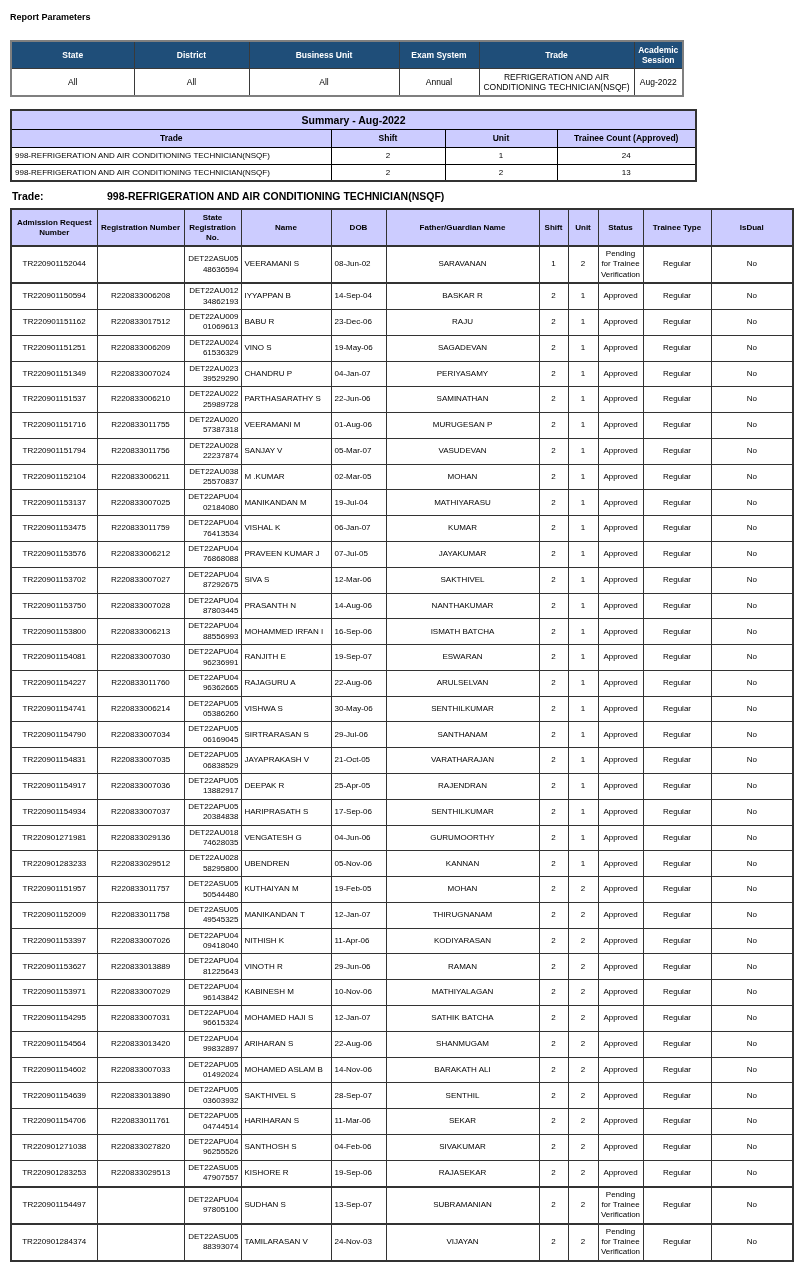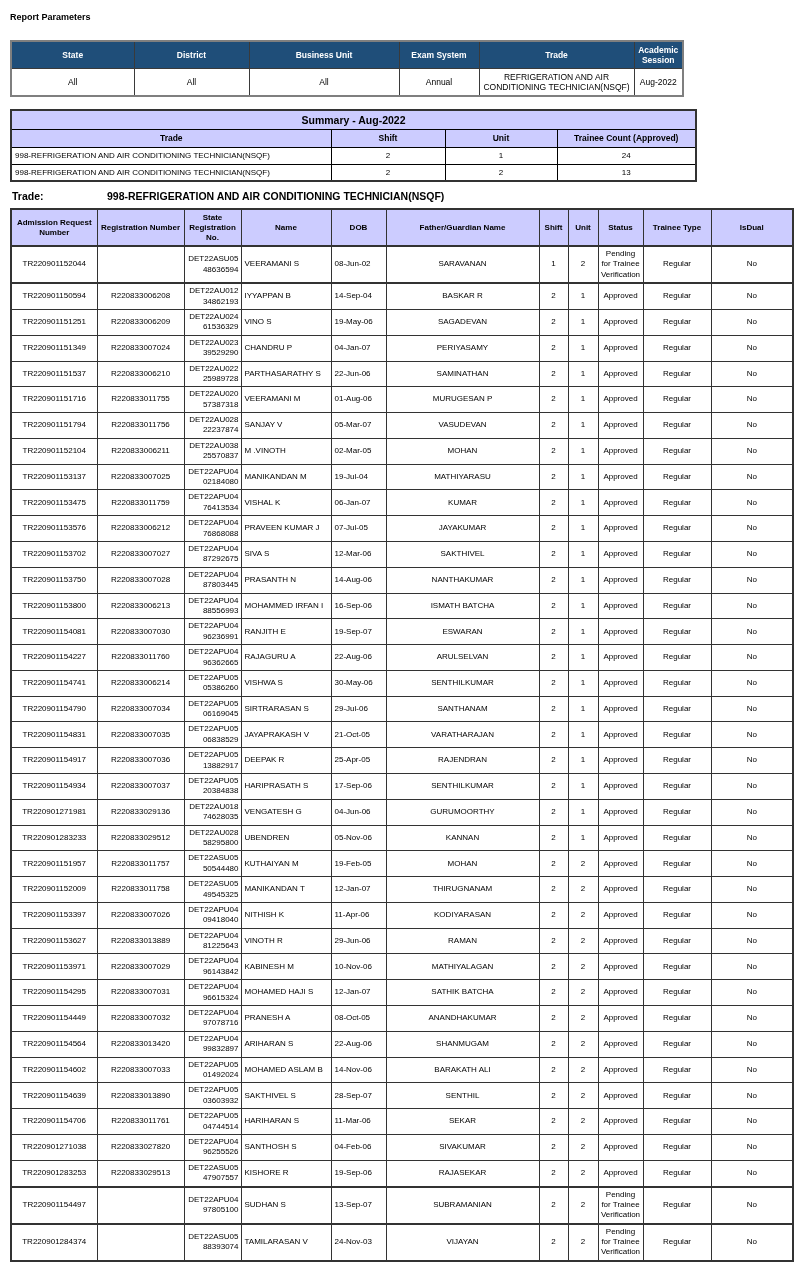--- a/index.html
+++ b/index.html
@@ -187,20 +187,33 @@
           <td>IYYAPPAN B</td>
           <td>14-Sep-04</td>
           <td>BASKAR R</td>
           <td>2</td>
           <td>1</td>
           <td>Approved</td>
           <td>Regular</td>
           <td>No</td>
         </tr>
         <tr>
+          <td>TR220901151162</td>
+          <td>R220833017512</td>
+          <td>DET22AU00901069613</td>
+          <td>BABU R</td>
+          <td>23-Dec-06</td>
+          <td>RAJU</td>
+          <td>2</td>
+          <td>1</td>
+          <td>Approved</td>
+          <td>Regular</td>
+          <td>No</td>
+        </tr>
+        <tr>
           <td>TR220901151251</td>
           <td>R220833006209</td>
           <td>DET22AU02461536329</td>
           <td>VINO S</td>
           <td>19-May-06</td>
           <td>SAGADEVAN</td>
           <td>2</td>
           <td>1</td>
           <td>Approved</td>
           <td>Regular</td>
@@ -255,21 +268,21 @@
           <td>2</td>
           <td>1</td>
           <td>Approved</td>
           <td>Regular</td>
           <td>No</td>
         </tr>
         <tr>
           <td>TR220901152104</td>
           <td>R220833006211</td>
           <td>DET22AU03825570837</td>
-          <td>M .VINOTH</td>
+          <td>M .KUMAR</td>
           <td>02-Mar-05</td>
           <td>MOHAN</td>
           <td>2</td>
           <td>1</td>
           <td>Approved</td>
           <td>Regular</td>
           <td>No</td>
         </tr>
         <tr>
           <td>TR220901153137</td>
@@ -531,33 +544,20 @@
           <td>Regular</td>
           <td>No</td>
         </tr>
         <tr>
           <td>TR220901154295</td>
           <td>R220833007031</td>
           <td>DET22APU0496615324</td>
           <td>MOHAMED HAJI S</td>
           <td>12-Jan-07</td>
           <td>SATHIK BATCHA</td>
-          <td>2</td>
-          <td>2</td>
-          <td>Approved</td>
-          <td>Regular</td>
-          <td>No</td>
-        </tr>
-        <tr>
-          <td>TR220901154449</td>
-          <td>R220833007032</td>
-          <td>DET22APU0497078716</td>
-          <td>PRANESH A</td>
-          <td>08-Oct-05</td>
-          <td>ANANDHAKUMAR</td>
           <td>2</td>
           <td>2</td>
           <td>Approved</td>
           <td>Regular</td>
           <td>No</td>
         </tr>
         <tr>
           <td>TR220901154564</td>
           <td>R220833013420</td>
           <td>DET22APU0499832897</td>

